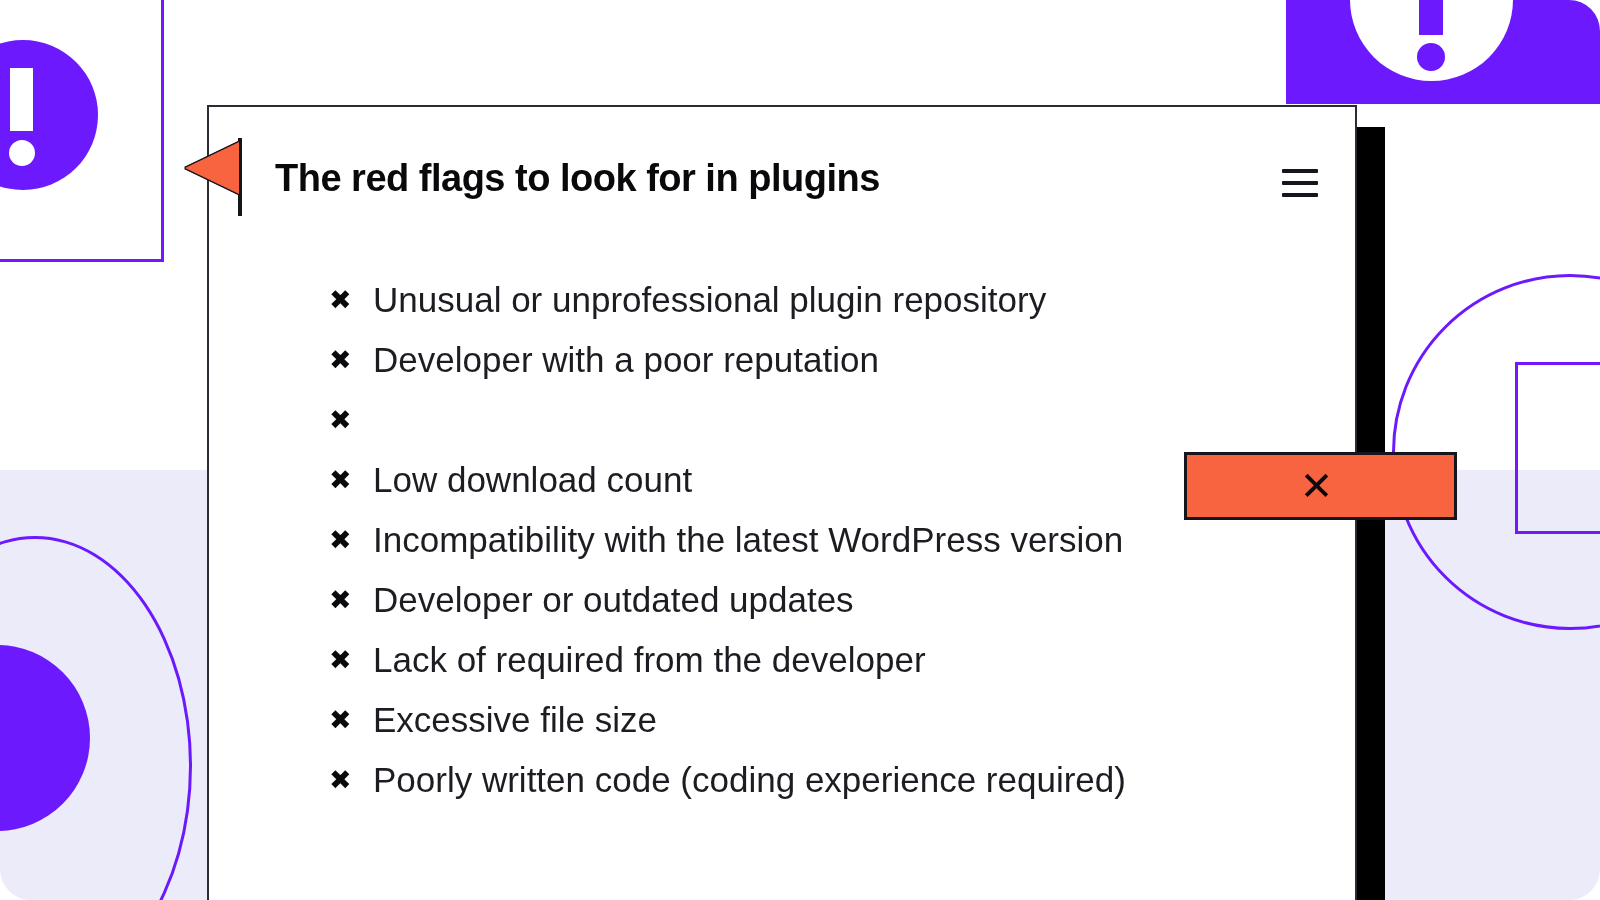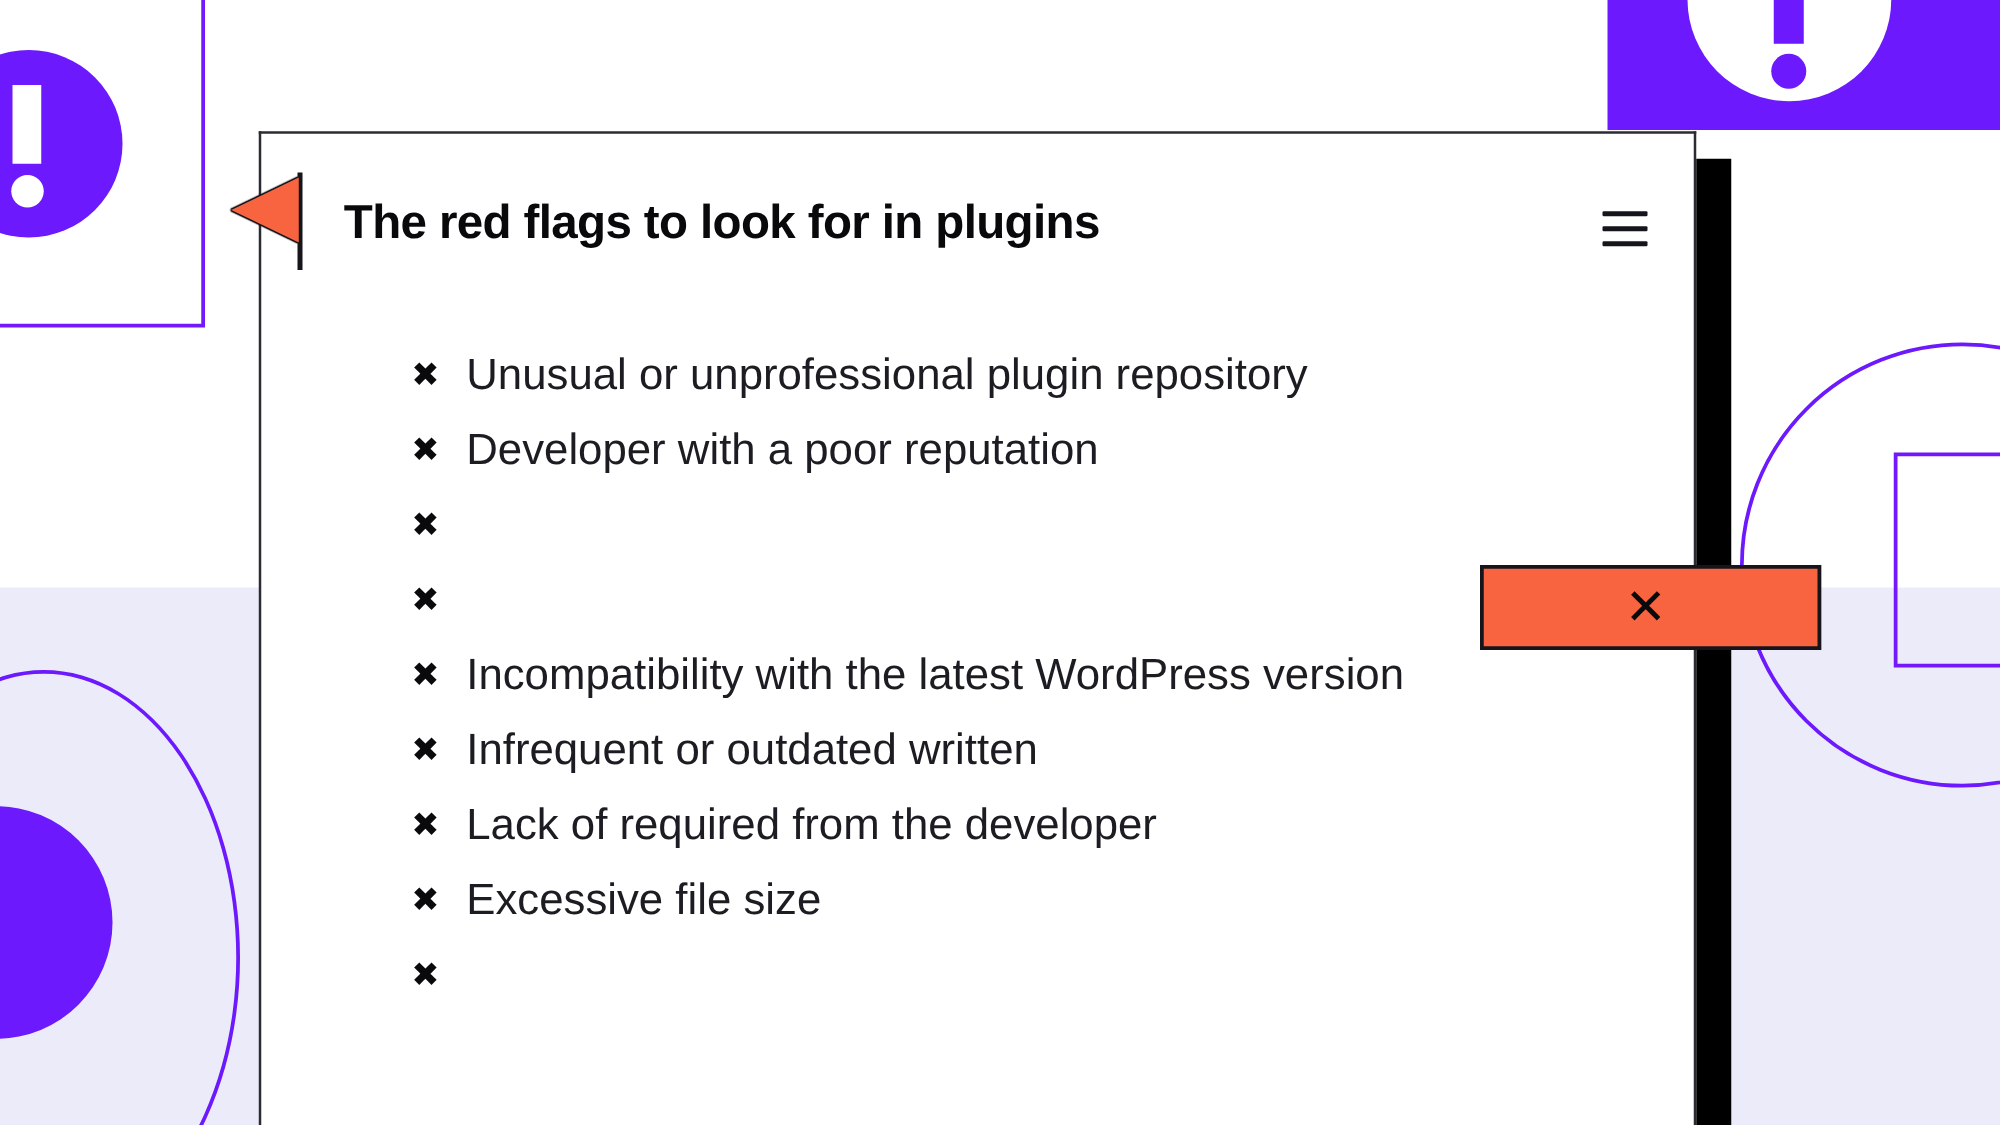--- a/index.html
+++ b/index.html
@@ -11,20 +11,21 @@
   body {
     font-family: "Liberation Sans", "DejaVu Sans", sans-serif;
   }
 
   #stage {
     position: relative;
     width: 1600px;
     height: 900px;
     overflow: hidden;
     background: #ffffff;
+    border-radius: 31px;
   }
 
   
   .bg-layer {
     position: absolute;
     inset: 0;
     overflow: hidden;
   }
 
   
@@ -368,39 +369,41 @@
       </li>
       <li class="flag-item">
         <span class="x-mark">✖</span>
         <span class="flag-text">Developer with a poor reputation</span>
       </li>
       <li class="flag-item">
         <span class="x-mark">✖</span>
       </li>
       <li class="flag-item">
         <span class="x-mark">✖</span>
+        <span class="flag-text">Low download count</span>
       </li>
       <li class="flag-item">
         <span class="x-mark">✖</span>
         <span class="flag-text">Incompatibility with the latest WordPress version</span>
       </li>
       <li class="flag-item">
         <span class="x-mark">✖</span>
-        <span class="flag-text">Infrequent or outdated written</span>
+        <span class="flag-text">Developer or outdated updates</span>
       </li>
       <li class="flag-item">
         <span class="x-mark">✖</span>
         <span class="flag-text">Lack of required from the developer</span>
       </li>
       <li class="flag-item">
         <span class="x-mark">✖</span>
         <span class="flag-text">Excessive file size</span>
       </li>
       <li class="flag-item">
         <span class="x-mark">✖</span>
+        <span class="flag-text">Poorly written code (coding experience required)</span>
       </li>
     </ul>
 
   </div>
 
   <div class="flag">
     <div class="flag-pole"></div>
     <div class="flag-pennant"></div>
   </div>
 

